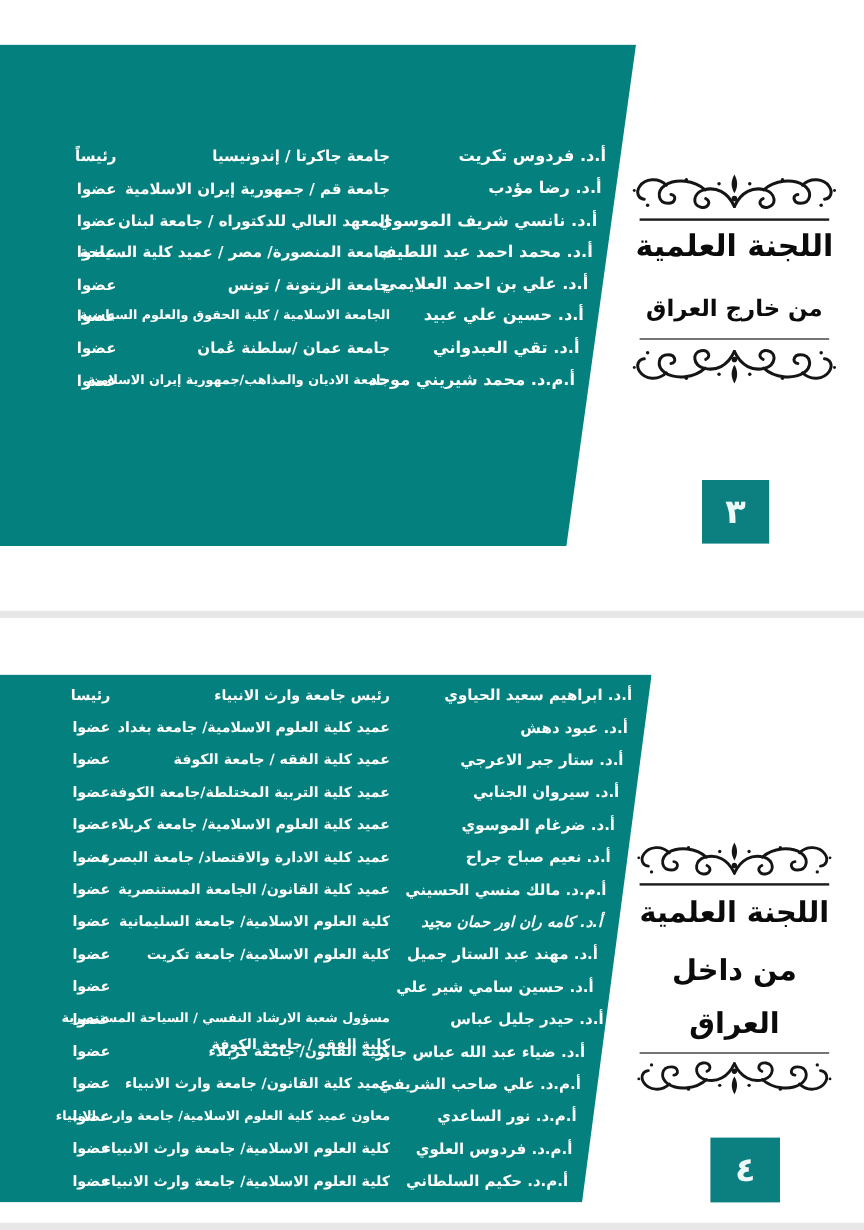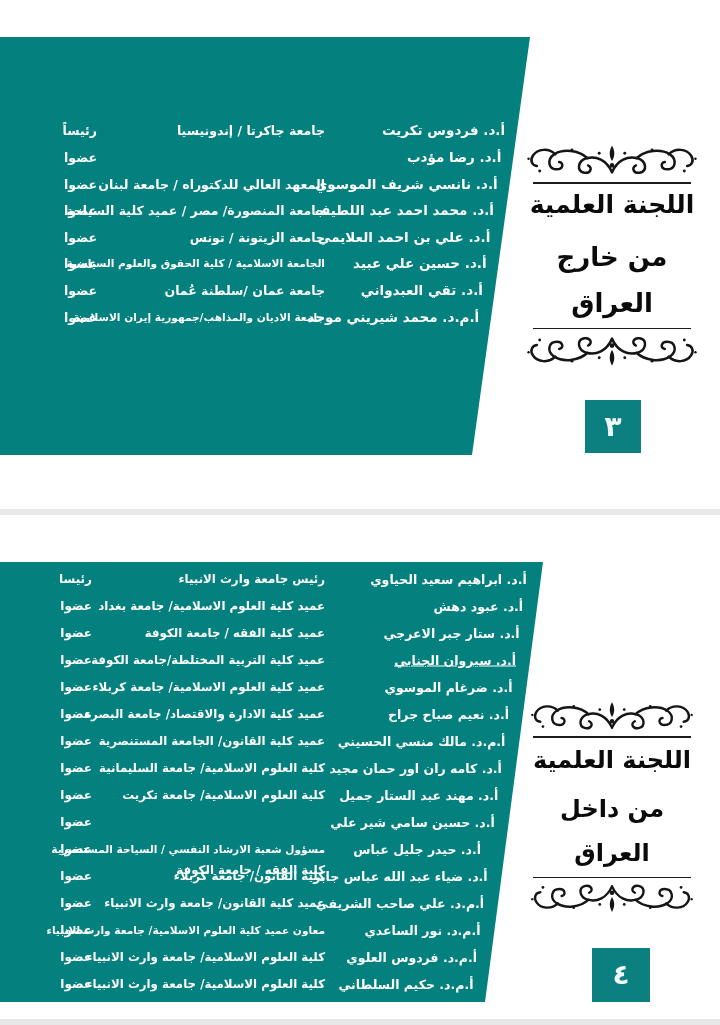--- a/index.html
+++ b/index.html
@@ -31,21 +31,21 @@
   
   .titleblock{position:absolute;text-align:center;color:#0b0b0b;}
   .tb0{left:518px;top:140px;width:188px;}
   .tb1{left:520px;top:698px;width:184px;}
   .orn{line-height:0;}
   .orn svg{display:inline-block;}
   .orn.flipped svg{transform:scaleY(-1);}
   .rule{height:1.5px;background:#1c1c1c;width:158px;margin:0 auto;}
   .title-line{direction:rtl;font-weight:bold;color:#0b0b0b;}
   .tb0 .t1{font-size:25px;line-height:40px;margin-top:1px;}
-  .tb0 .t2{font-size:26px;line-height:46px;margin-top:9px;margin-bottom:2px;}
+  .tb0 .t2{font-size:19px;line-height:46px;margin-top:9px;margin-bottom:2px;}
   .tb1 .t1{font-size:24px;line-height:42px;margin-top:1px;}
   .tb1 .t2{font-size:24px;line-height:44px;margin-top:6px;margin-bottom:2px;}
   
   .pagebox{
     position:absolute;background:#0c8081;color:#eef8f7;
     display:flex;align-items:center;justify-content:center;
     font-weight:bold;font-size:28px;line-height:1;
   }
   .pb0{left:585px;top:400px;width:56px;height:53px;}
   .pb1{left:592px;top:948px;width:58px;height:54px;}
@@ -88,20 +88,21 @@
     <div class="teal-shape shape0"></div>
 
     <div class="rows rows0">
         <div class="row" style="height: 26.625px;">
           <span class="cell name" style="right: 214.948px;">أ.د. فردوس تكريت</span>
           <span class="cell aff" style="right: 395px;">جامعة جاكرتا / إندونيسيا</span>
           <span class="cell role" style="right: 623px;">رئيساً</span>
         </div>
         <div class="row" style="height: 26.625px;">
           <span class="cell name" style="right: 218.642px;">أ.د. رضا مؤدب</span>
+          <span class="cell aff" style="right: 395px;">جامعة قم / جمهورية إيران الاسلامية</span>
           <span class="cell role" style="right: 623px;">عضوا</span>
         </div>
         <div class="row" style="height: 26.625px;">
           <span class="cell name" style="right: 222.336px;">أ.د. نانسي شريف الموسوي</span>
           <span class="cell aff" style="right: 395px;">المعهد العالي للدكتوراه / جامعة لبنان</span>
           <span class="cell role" style="right: 623px;">عضوا</span>
         </div>
         <div class="row" style="height: 26.625px;">
           <span class="cell name" style="right: 226.031px;">أ.د. محمد احمد عبد اللطيف</span>
           <span class="cell aff" style="right: 395px;">جامعة المنصورة/ مصر / عميد كلية السياحة</span>
@@ -164,56 +165,56 @@
           <span class="cell name" style="right: 196.854px;">أ.د. عبود دهش</span>
           <span class="cell aff" style="right: 395px;">عميد كلية العلوم الاسلامية/ جامعة بغداد</span>
           <span class="cell role" style="right: 628px;">عضوا</span>
         </div>
         <div class="row" style="height: 26.9375px;">
           <span class="cell name" style="right: 200.404px;">أ.د. ستار جبر الاعرجي</span>
           <span class="cell aff" style="right: 395px;">عميد كلية الفقه / جامعة الكوفة</span>
           <span class="cell role" style="right: 628px;">عضوا</span>
         </div>
         <div class="row" style="height: 26.9375px;">
-          <span class="cell name" style="right: 203.955px; text-decoration: underline;">أ.د. سيروان الجنابي</span>
+          <span class="cell name" style="right: 203.955px;">أ.د. سيروان الجنابي</span>
           <span class="cell aff" style="right: 395px;">عميد كلية التربية المختلطة/جامعة الكوفة</span>
           <span class="cell role" style="right: 628px;">عضوا</span>
         </div>
         <div class="row" style="height: 26.9375px;">
           <span class="cell name" style="right: 207.506px;">أ.د. ضرغام الموسوي</span>
           <span class="cell aff" style="right: 395px;">عميد كلية العلوم الاسلامية/ جامعة كربلاء</span>
           <span class="cell role" style="right: 628px;">عضوا</span>
         </div>
         <div class="row" style="height: 26.9375px;">
           <span class="cell name" style="right: 211.057px;">أ.د. نعيم صباح جراح</span>
           <span class="cell aff" style="right: 395px;">عميد كلية الادارة والاقتصاد/ جامعة البصرة</span>
           <span class="cell role" style="right: 628px;">عضوا</span>
         </div>
         <div class="row" style="height: 26.9375px;">
           <span class="cell name" style="right: 214.608px;">أ.م.د. مالك منسي الحسيني</span>
           <span class="cell aff" style="right: 395px;">عميد كلية القانون/ الجامعة المستنصرية</span>
           <span class="cell role" style="right: 628px;">عضوا</span>
         </div>
         <div class="row" style="height: 26.9375px;">
-          <span class="cell name" style="right: 218.159px;">أ.د. كامه ران اور حمان مجيد</span>
+          <span class="cell name" style="right: 218.159px; font-style: italic;">أ.د. كامه ران اور حمان مجيد</span>
           <span class="cell aff" style="right: 395px;">كلية العلوم الاسلامية/ جامعة السليمانية</span>
           <span class="cell role" style="right: 628px;">عضوا</span>
         </div>
         <div class="row" style="height: 26.9375px;">
           <span class="cell name" style="right: 221.71px;">أ.د. مهند عبد الستار جميل</span>
           <span class="cell aff" style="right: 395px;">كلية العلوم الاسلامية/ جامعة تكريت</span>
           <span class="cell role" style="right: 628px;">عضوا</span>
         </div>
         <div class="row" style="height: 26.9375px;">
           <span class="cell name" style="right: 225.26px;">أ.د. حسين سامي شير علي</span>
           <span class="cell aff" style="right: 395px; margin-top: 48px;">كلية الفقه / جامعة الكوفة</span>
           <span class="cell role" style="right: 628px;">عضوا</span>
         </div>
         <div class="row" style="height: 26.9375px;">
-          <span class="cell name" style="right: 239px; text-align: right;">أ.د. حيدر جليل عباس</span>
+          <span class="cell name" style="right: 217px; text-align: right;">أ.د. حيدر جليل عباس</span>
           <span class="cell aff small" style="right: 395px;">مسؤول شعبة الارشاد النفسي / السياحة المستنصرية</span>
           <span class="cell role" style="right: 628px;">عضوا</span>
         </div>
         <div class="row" style="height: 26.9375px;">
           <span class="cell name" style="right: 232.362px;">أ.د. ضياء عبد الله عباس جابر</span>
           <span class="cell aff" style="right: 395px;">كلية القانون/ جامعة كربلاء</span>
           <span class="cell role" style="right: 628px;">عضوا</span>
         </div>
         <div class="row" style="height: 26.9375px;">
           <span class="cell name" style="right: 235.913px;">أ.م.د. علي صاحب الشريفي</span>

